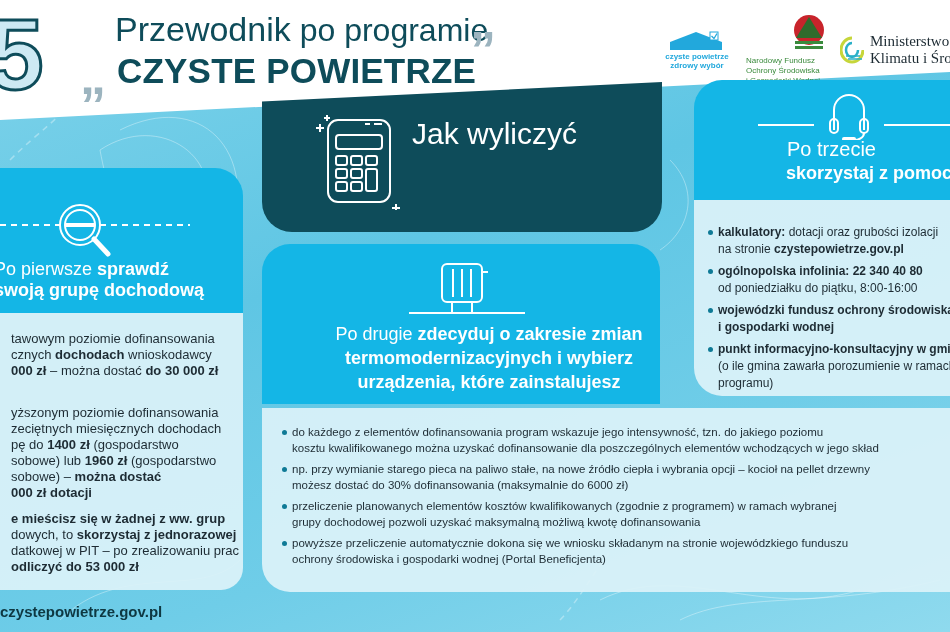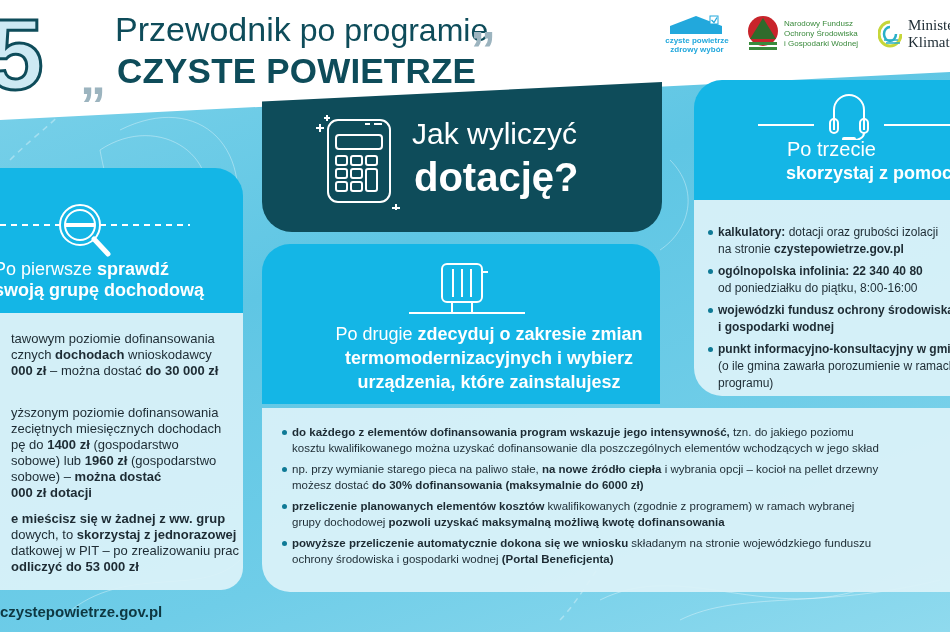--- a/index.html
+++ b/index.html
@@ -39,21 +39,21 @@
     position: absolute; left: 470px; top: 24px;
     font-size: 52px; font-weight: 700; color: #9cb4bf; line-height: 52px;
   }
   .title-line2 {
     position: absolute; left: 117px; top: 50px;
     color: #0e4c5a; font-size: 35px; font-weight: 700; line-height: 42px; letter-spacing: 0.2px;
   }
   .logos { position: absolute; top: 14px; left: 662px; display: flex; align-items: center; gap: 14px; }
   .logo-cp { width: 70px; color: #22a8dc; font-size: 8px; font-weight: 700; line-height: 9px; text-align: center; }
   .logo-cp .house { display:block; margin: 0 auto 2px; }
-  .logo-nf { display: flex; align-items: center; gap: 4px; }
+  .logo-nf { display: flex; align-items: flex-end; gap: 4px; flex-direction: column; }
   .logo-nf-text { color: #3a8a3c; font-size: 8px; line-height: 10px; width: 80px; }
   .logo-mk { display: flex; align-items: center; gap: 6px; }
   .logo-mk-text { font-family: "Liberation Serif", serif; color: #1d2b33; font-size: 15px; line-height: 17px; white-space: nowrap; }
 
   
   .dark-card {
     position: absolute; left: 262px; top: 82px; width: 400px; height: 150px;
     background: #0e4c5a;
     border-radius: 0 0 30px 30px;
     clip-path: polygon(0 13%, 100% 0, 100% 100%, 0 100%);
@@ -84,21 +84,21 @@
   .mid-head { left: 262px; top: 244px; width: 398px; height: 160px; border-radius: 28px 28px 0 0; }
   .mid-head .icon { position: absolute; left: 0; top: 12px; width: 398px; }
   .mid-head .t { position: absolute; left: 0; width: 454px; text-align: center; top: 78px; font-size: 18px; line-height: 24px; }
   .mid-head .t .light { font-weight: 400; }
   .mid-head .t b { font-weight: 700; }
 
   .bottom-body { left: 262px; top: 408px; width: 700px; height: 184px; border-radius: 0 0 0 28px; }
   .bottom-body ul { list-style: none; position: absolute; left: 20px; top: 16px; width: 680px; }
   .bottom-body li { position: relative; padding-left: 10px; font-size: 11.5px; line-height: 16px; margin-bottom: 5px; color: #1d2b33; white-space: nowrap; }
   .bottom-body li::before { content: ""; position: absolute; left: 0; top: 6px; width: 5px; height: 5px; border-radius: 50%; background: #0e7a96; }
-  .bottom-body b { font-weight: 700; }
+  .bottom-body b { font-weight: 400; }
 
   
   .right-head { left: 694px; top: 80px; width: 270px; height: 120px; border-radius: 28px 0 0 0; }
   .right-head .icon { position: absolute; left: 0; top: 8px; width: 270px; }
   .right-head .t1 { position: absolute; left: 0; width: 255px; text-align: center; top: 58px; font-size: 20px; padding-left: 20px; }
   .right-head .t2 { position: absolute; left: 64px; top: 83px; font-size: 18px; font-weight: 700; white-space: nowrap; margin-left: 28px; }
 
   .right-body { left: 694px; top: 200px; width: 270px; height: 196px; border-radius: 0 0 0 28px; }
   .right-body ul { list-style: none; position: absolute; left: 14px; top: 24px; }
   .right-body li { position: relative; padding-left: 10px; font-size: 12px; line-height: 17px; margin-bottom: 5px; color: #1d2b33; white-space: nowrap; }
@@ -181,21 +181,20 @@
         <rect x="54" y="59" width="11" height="22" rx="2"></rect>
       <rect x="24" y="72" width="11" height="9" rx="2"></rect>
         <rect x="39" y="72" width="11" height="9" rx="2"></rect>
       <path d="M53 14 L58 14 M62 14 L70 14"></path>
       <path d="M4 18 L12 18 M8 14 L8 22"></path>
       <path d="M12 8 L18 8 M15 5 L15 11"></path>
       <path d="M80 98 L88 98 M84 94 L84 102"></path>
     </g>
   </svg>
   <div class="q1">Jak wyliczyć</div>
-  <div class="q2">dotację?</div>
 </div>
 
 <div class="card-blue left-head">
   <svg class="icon" width="263" height="80" viewBox="0 0 263 80">
     <g fill="none" stroke="#fff" stroke-width="2">
       <path d="M20 43 L80 43" stroke-dasharray="6 5"></path>
       <path d="M120 43 L210 43" stroke-dasharray="6 5"></path>
       <circle cx="100" cy="43" r="20"></circle>
       <circle cx="100" cy="43" r="15"></circle>
       <path d="M114 57 L128 72" stroke-width="5" stroke-linecap="round"></path>

